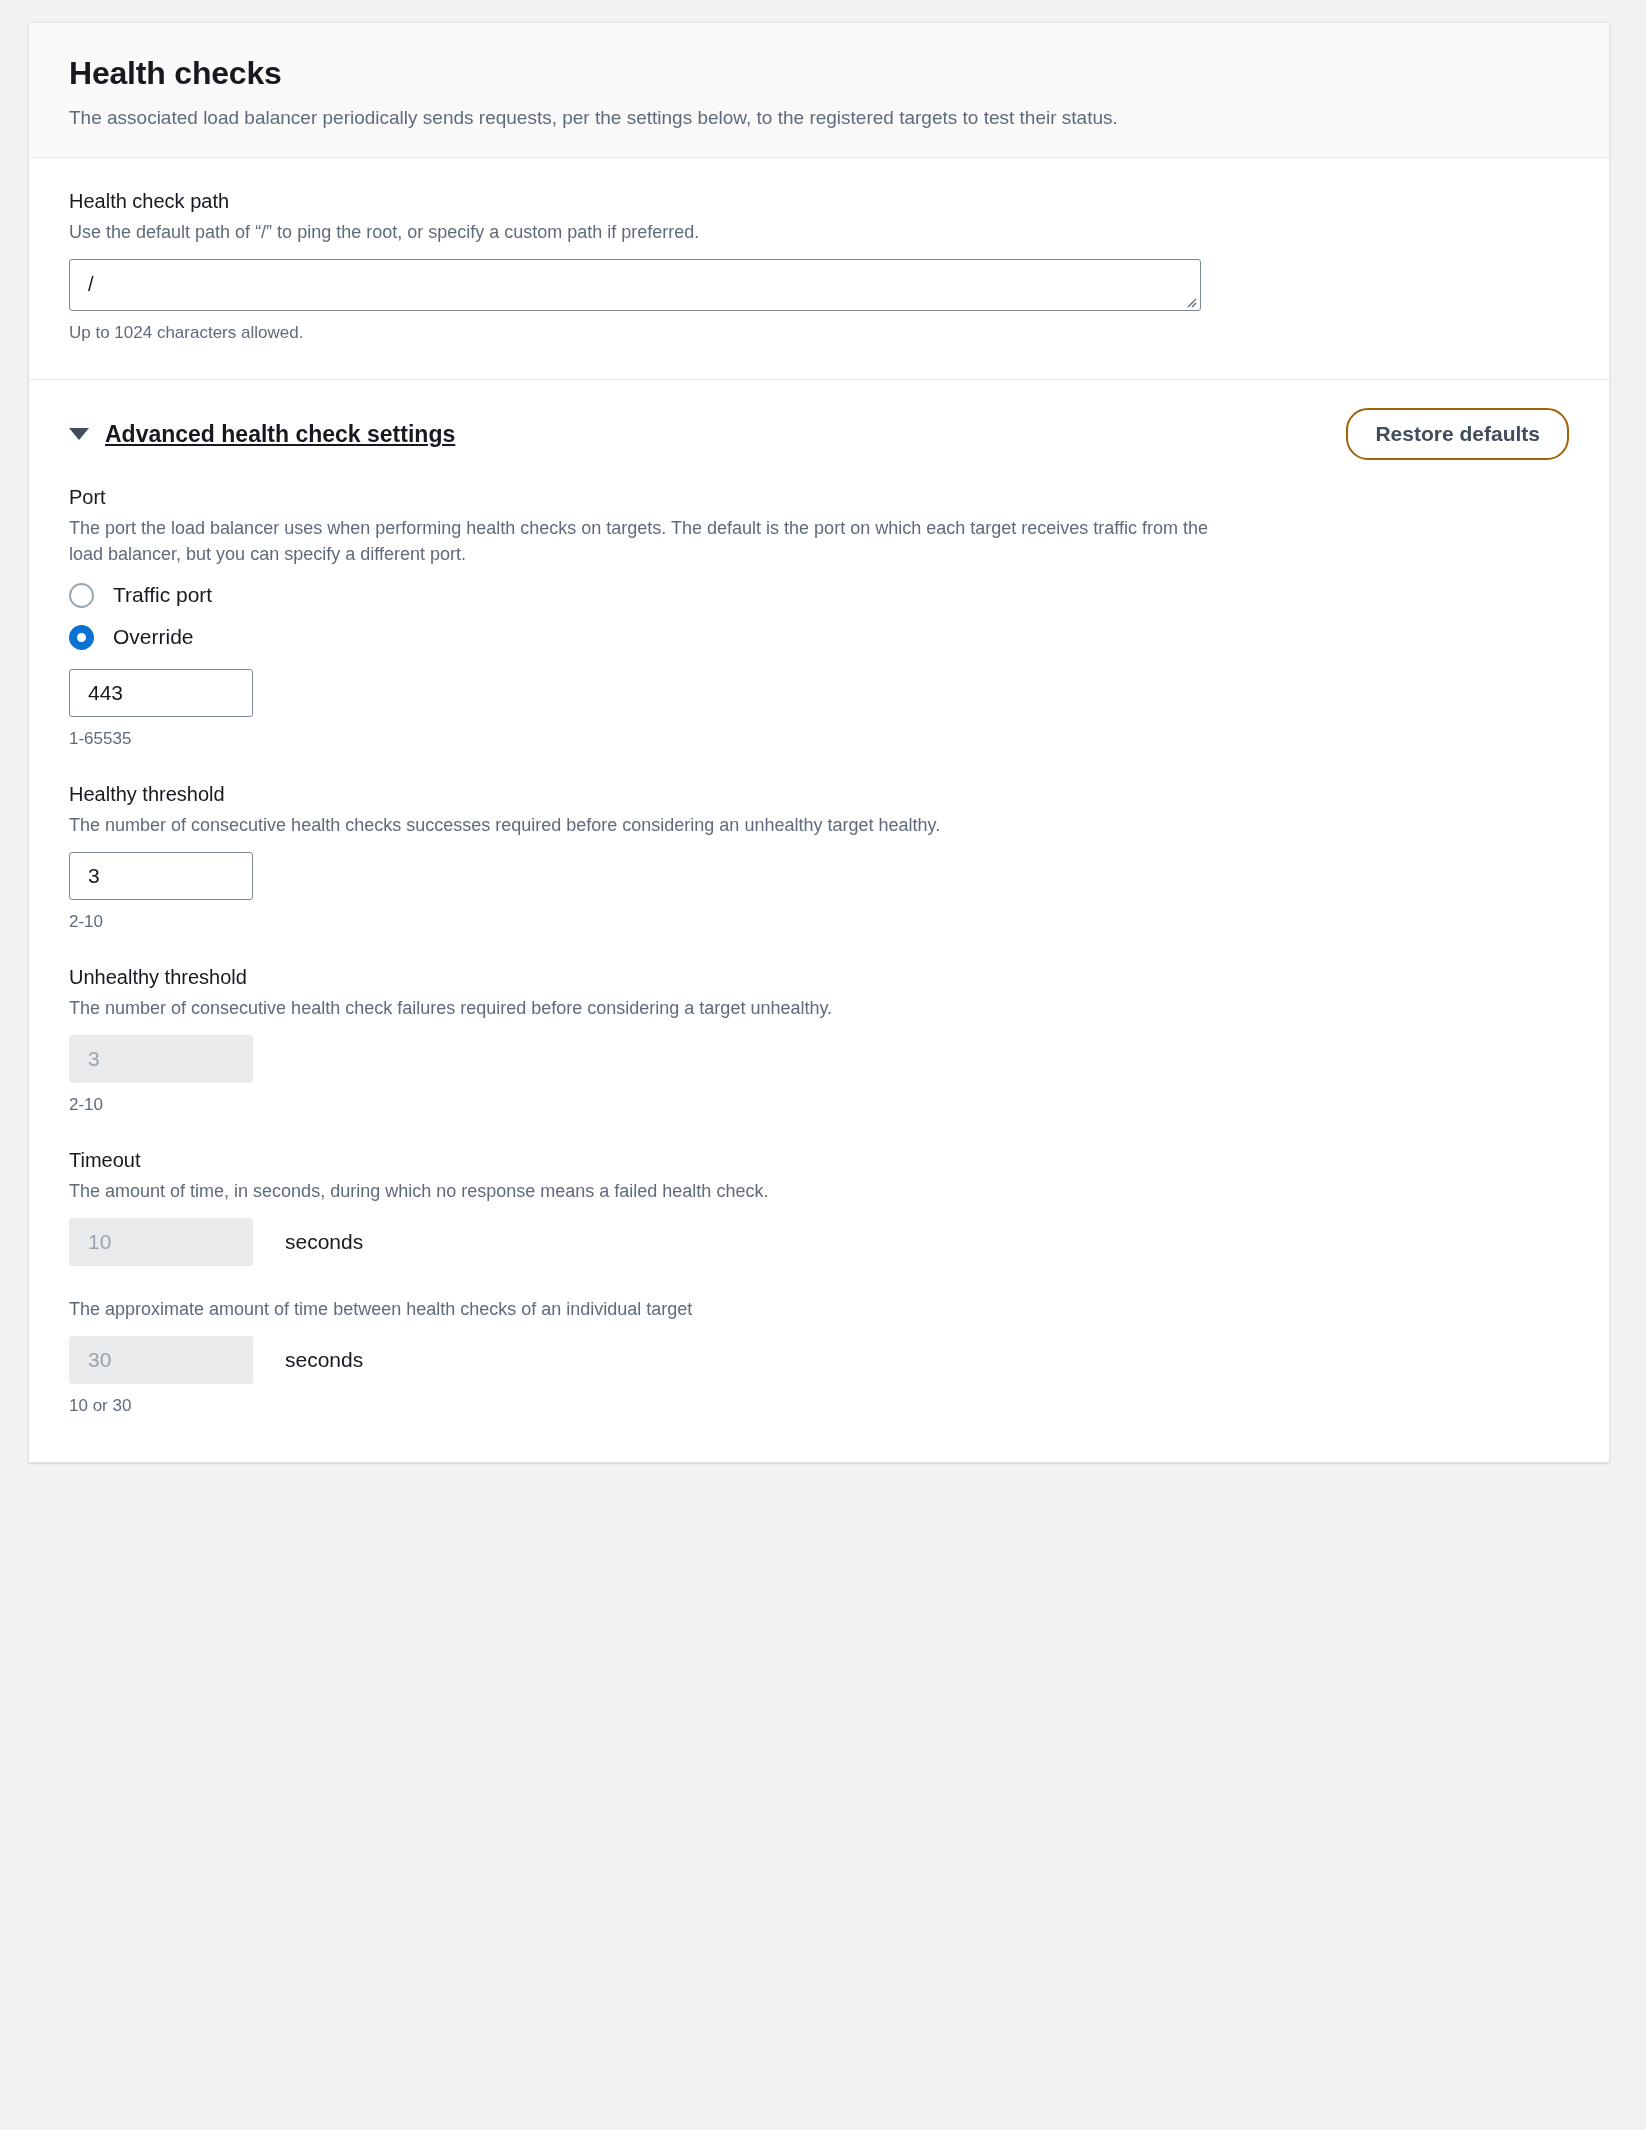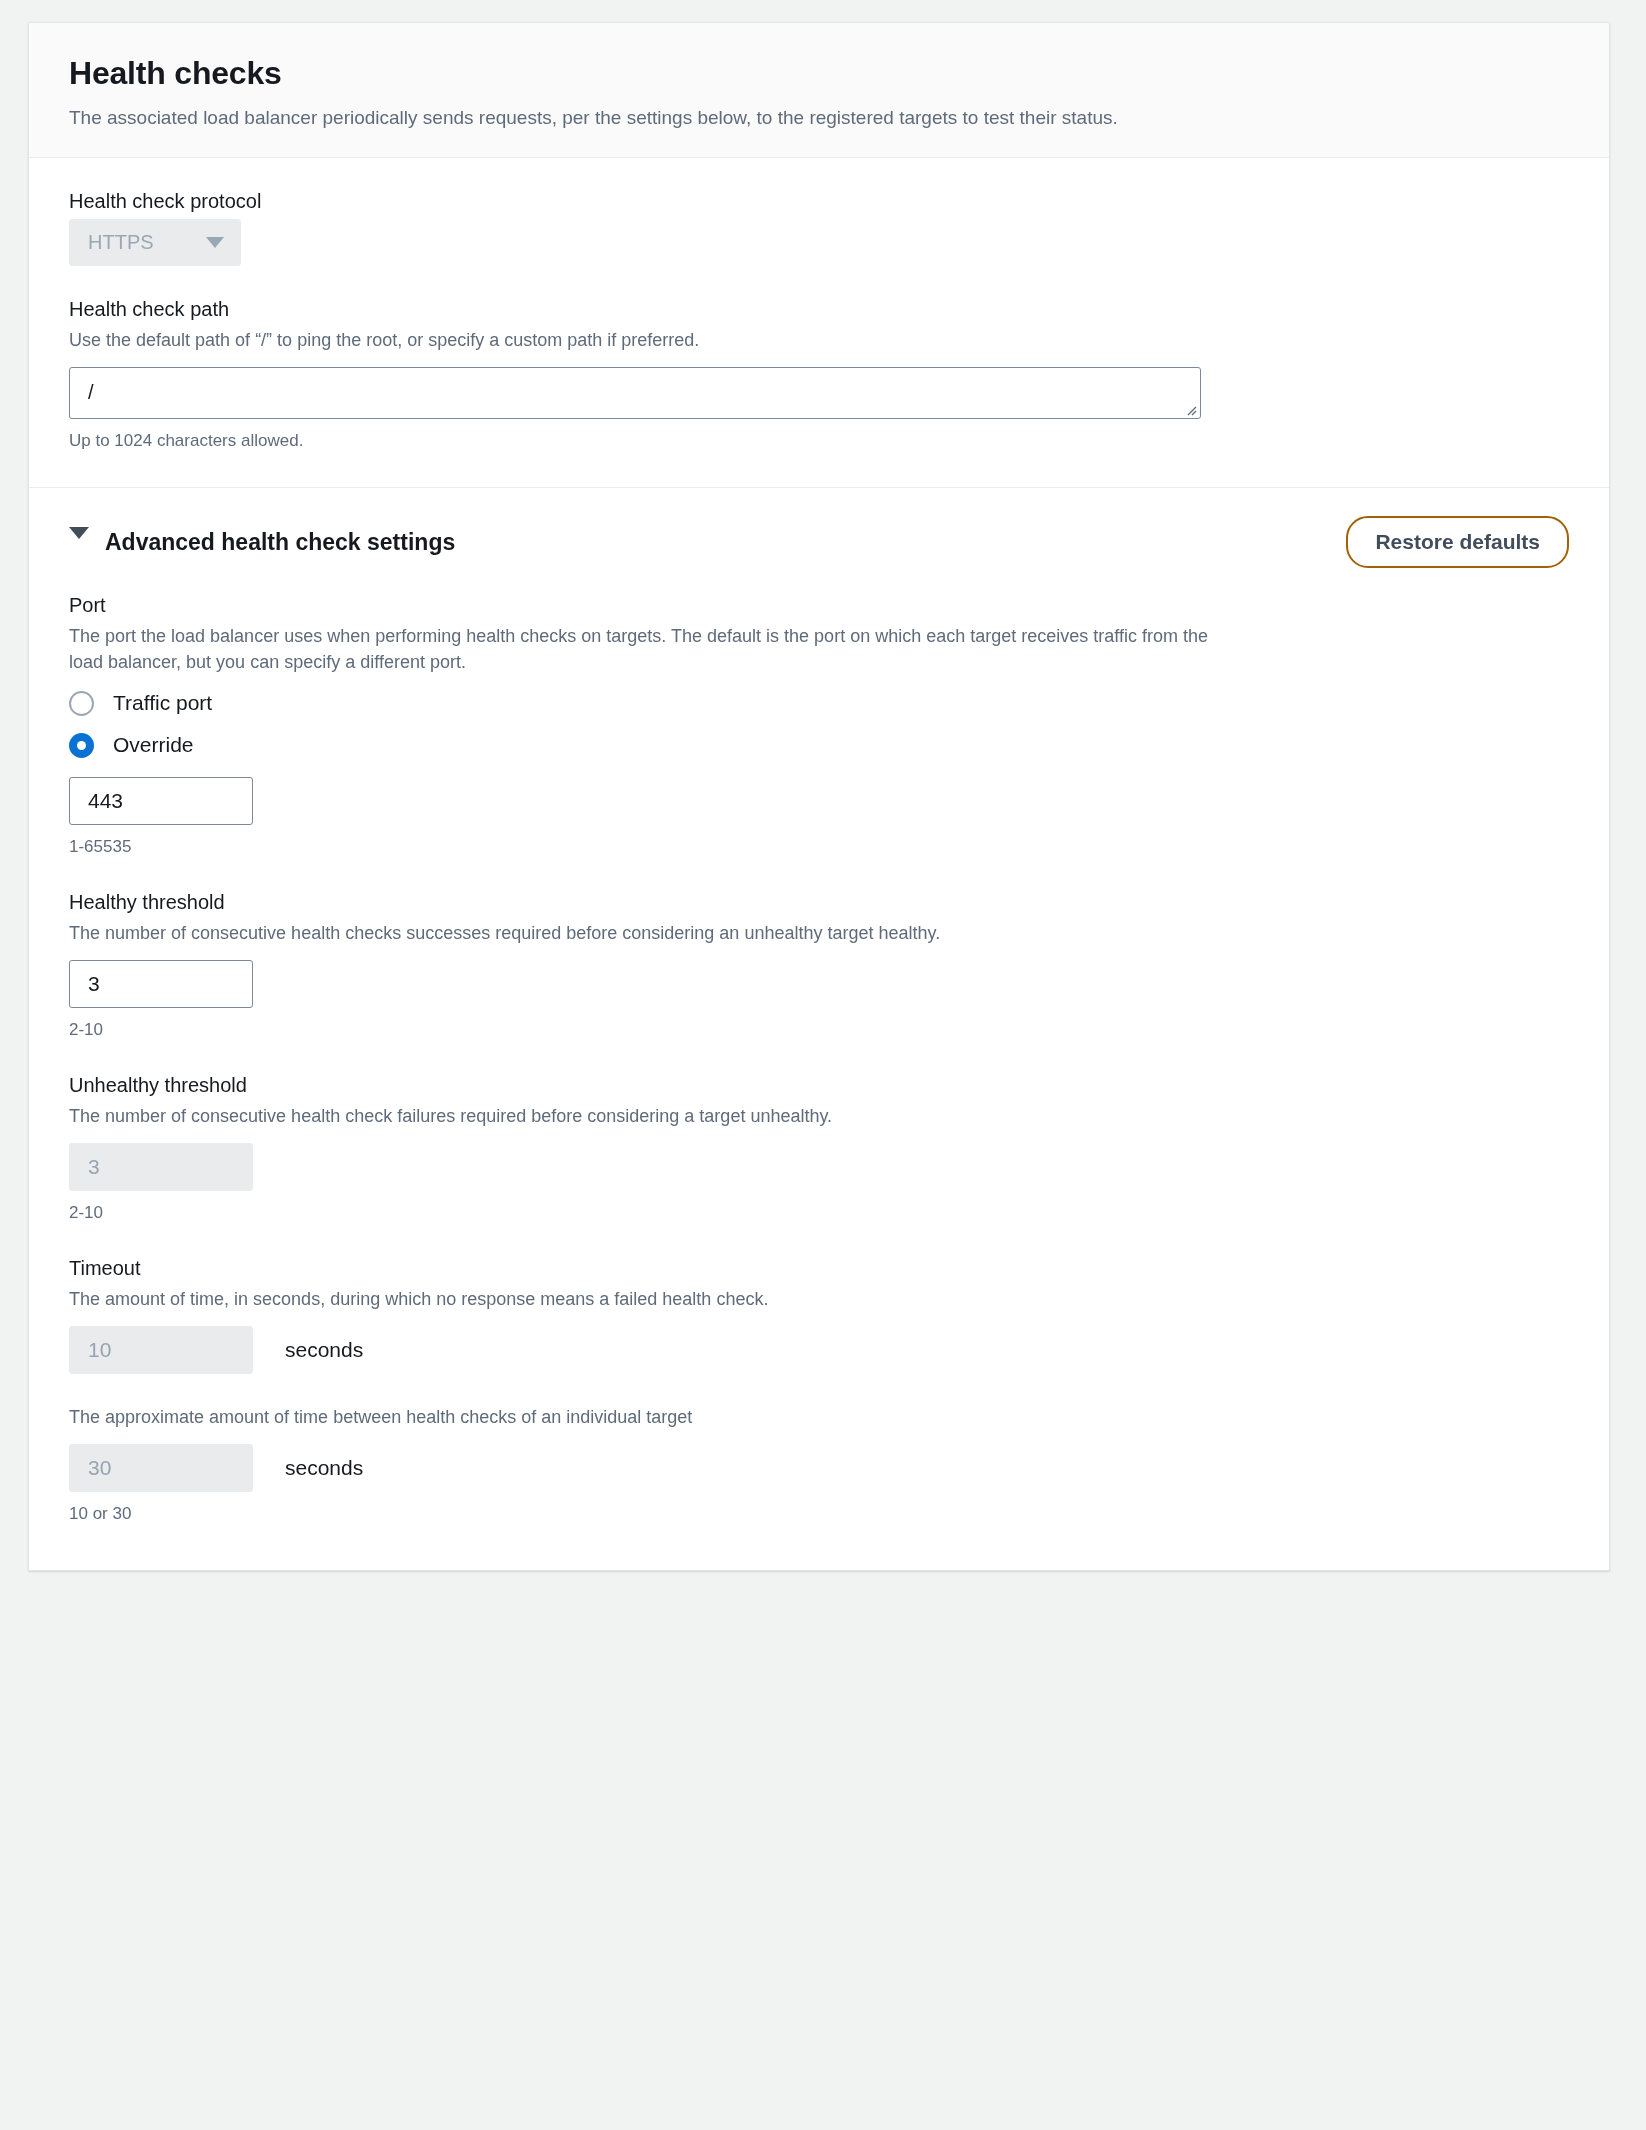--- a/index.html
+++ b/index.html
@@ -220,20 +220,22 @@
 
   
   .advanced-head {
     display: flex;
     align-items: center;
     justify-content: space-between;
     margin-bottom: 24px;
   }
   .advanced-toggle {
     display: flex;
+    align-items: center;
+    text-decoration: underline;
   }
   .disclosure {
     width: 0;
     height: 0;
     border-left: 10px solid transparent;
     border-right: 10px solid transparent;
     border-top: 12px solid #424d5c;
     margin-right: 16px;
   }
   .advanced-title {
@@ -262,27 +264,20 @@
 <div class="page">
   <div class="panel">
 
     <div class="panel-header">
       <h1 class="panel-title">Health checks</h1>
       <p class="panel-subtitle">The associated load balancer periodically sends requests, per the settings below, to the registered targets to test their status.</p>
     </div>
 
     <div class="section">
 
-      <div class="field">
-        <div class="field-label">Health check protocol</div>
-        <div class="select">
-          <span>HTTPS</span>
-          <span class="caret"></span>
-        </div>
-      </div>
 
       <div class="field">
         <div class="field-label">Health check path</div>
         <p class="field-desc">Use the default path of “/” to ping the root, or specify a custom path if preferred.</p>
         <div class="textarea">
           <span>/</span>
           <svg class="resize-grip" viewBox="0 0 14 14">
             <path d="M13 5 L5 13 M13 9 L9 13" stroke="#5f6b7a" stroke-width="1.3" fill="none"></path>
           </svg>
         </div>

